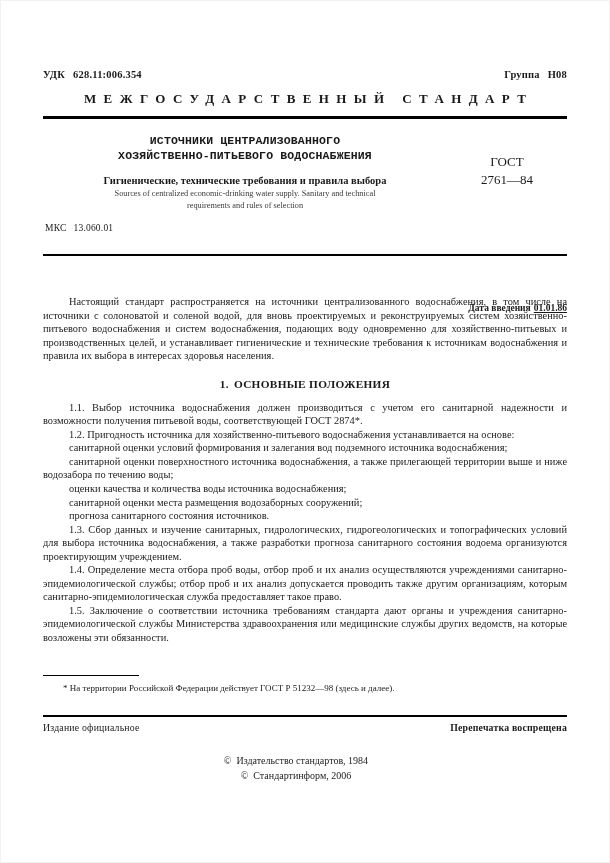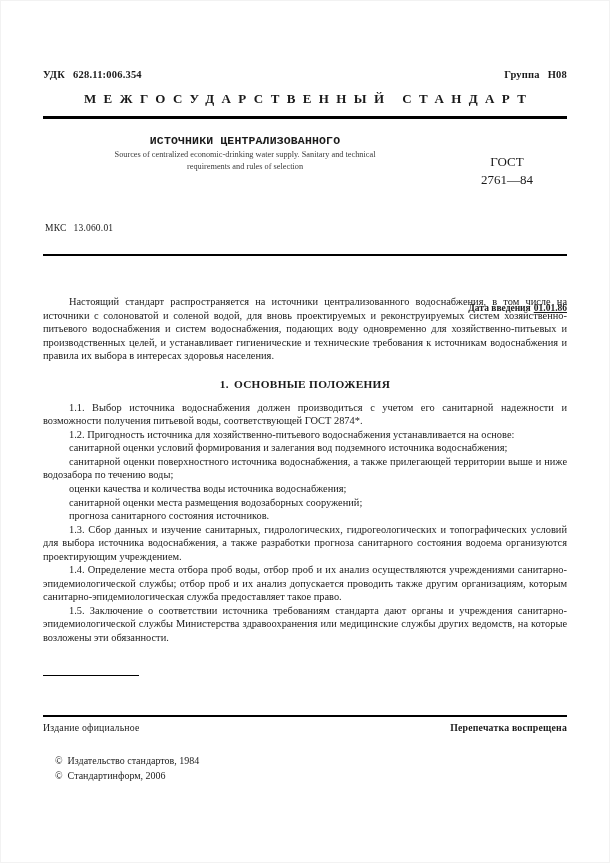--- a/index.html
+++ b/index.html
@@ -192,23 +192,23 @@
     justify-content: space-between;
     font-size: 9.8px;
     gap: 24px;
   }
   .footer-row .f-left { letter-spacing: 0.2px; }
   .footer-row .f-right { font-weight: bold; letter-spacing: 0.2px; }
 
   .copyright {
     position: absolute;
     top: 752px;
-    left: 12px;
-    width: 524px;
-    text-align: left;
+    left: 0;
+    width: 524px;
+    text-align: center;
     font-size: 10px;
     line-height: 15px;
     padding-right: 18px;
     box-sizing: border-box;
     color: #222;
   }
   .copyright .c-line { white-space: nowrap; }
   .copyright .c-line2 { padding-right: 0px; }
   .copyright .sym { margin-right: 5px; }
 </style>
@@ -228,21 +228,23 @@
     </div>
 
     <div class="std-banner">МЕЖГОСУДАРСТВЕННЫЙ СТАНДАРТ</div>
 
     <div class="rule-thick rule-top"></div>
 
     <div class="title-block">
       <div class="title-left">
         <div class="title-main">
           <div>ИСТОЧНИКИ ЦЕНТРАЛИЗОВАННОГО</div>
+          <div>ХОЗЯЙСТВЕННО-ПИТЬЕВОГО ВОДОСНАБЖЕНИЯ</div>
         </div>
+        <div class="title-sub">Гигиенические, технические требования и правила выбора</div>
         <div class="title-en">
           <div>Sources of centralized economic-drinking water supply. Sanitary and technical</div>
           <div>requirements and rules of selection</div>
         </div>
       </div>
       <div class="title-right">
         <div>ГОСТ</div>
         <div>2761—84</div>
       </div>
     </div>
@@ -274,20 +276,21 @@
         <p class="para">санитарной оценки места размещения водозаборных сооружений;</p>
         <p class="para">прогноза санитарного состояния источников.</p>
       </div>
 
       <p class="para">1.3.  Сбор данных и изучение санитарных, гидрологических, гидрогеологических и топографических условий для выбора источника водоснабжения, а также разработки прогноза санитарного состояния водоема организуются проектирующим учреждением.</p>
       <p class="para">1.4.  Определение места отбора проб воды, отбор проб и их анализ осуществляются учреждениями санитарно-эпидемиологической службы; отбор проб и их анализ допускается проводить также другим организациям, которым санитарно-эпидемиологическая служба предоставляет такое право.</p>
       <p class="para">1.5.  Заключение о соответствии источника требованиям стандарта дают органы и учреждения санитарно-эпидемиологической службы Министерства здравоохранения или медицинские службы других ведомств, на которые возложены эти обязанности.</p>
     </div>
 
     <div class="rule-footnote"></div>
+    <div class="footnote">* На территории Российской Федерации действует ГОСТ Р 51232—98 (здесь и далее).</div>
 
     <div class="rule-thick rule-footer"></div>
     <div class="footer-row">
       <div class="f-left">Издание  официальное</div>
       <div class="f-right">Перепечатка  воспрещена</div>
     </div>
 
     <div class="copyright">
       <div class="c-line">
         <span class="sym">©</span><span>Издательство стандартов, 1984</span>

